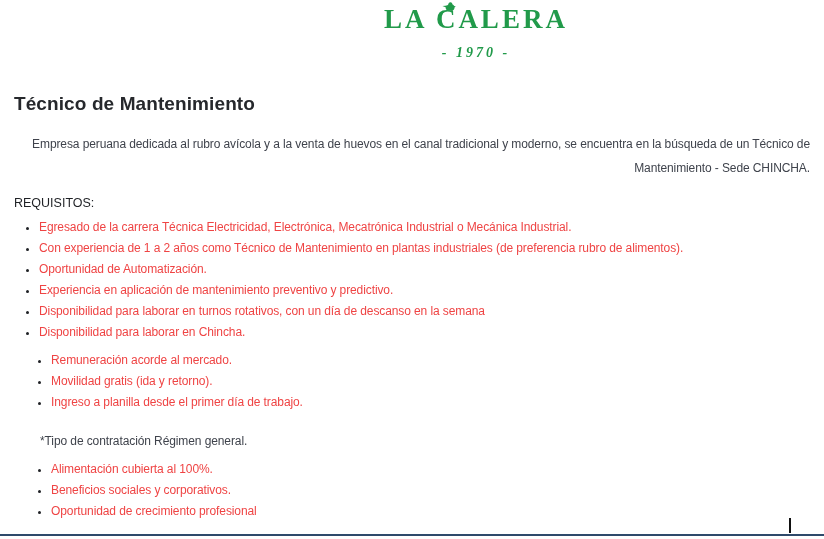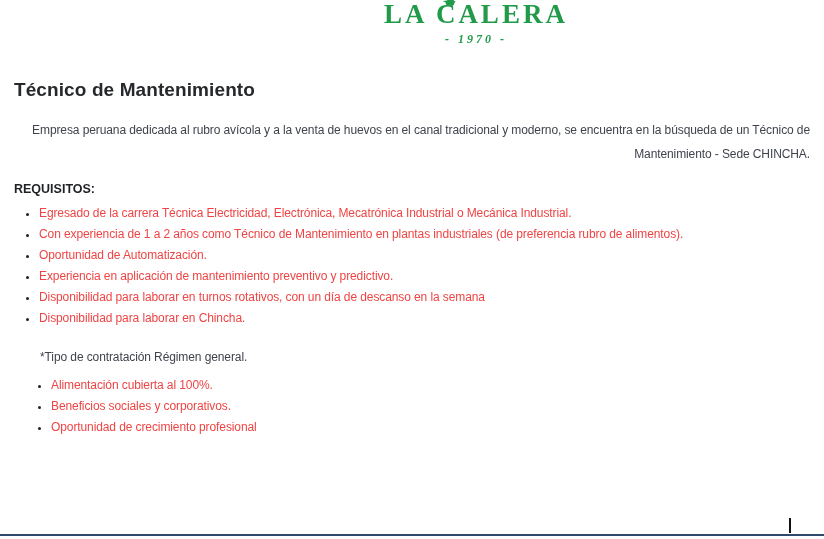--- a/index.html
+++ b/index.html
@@ -8,20 +8,21 @@
     width: 824px; height: 539px;
     background: #ffffff;
     font-family: "Liberation Sans", sans-serif;
     color: #3f434c;
     position: relative;
     overflow: hidden;
   }
 
   
   .logo-wrap {
+    padding-top: 5px;
     display: flex;
     justify-content: center;
   }
   .logo {
     position: relative;
     transform: translateX(64px);
     text-align: center;
   }
   .brand {
     font-family: "Liberation Serif", serif;
@@ -36,24 +37,24 @@
     position: absolute;
     top: -4px;
     left: 57px;
     width: 16px;
     height: 12px;
   }
   .year {
     font-family: "Liberation Serif", serif;
     font-style: italic;
     font-weight: bold;
-    font-size: 12px;
+    font-size: 14px;
     letter-spacing: 3px;
     color: #219a4a;
-    margin-top: 4px;
+    margin-top: 12px;
   }
 
   
   .content { padding: 0 14px; }
 
   .job-title {
     font-size: 19px;
     font-weight: bold;
     color: #26282c;
     margin: 32px 0 0 0;
@@ -67,21 +68,21 @@
 
   .intro {
     margin: 17px 0 0 0;
     line-height: 24px;
     max-width: 800px;
     text-align: right;
   }
 
   .section-heading {
     font-size: 12.5px;
-    font-weight: bold;
+    font-weight: normal;
     color: #1f2125;
     margin: 16px 0 0 0;
   }
 
   ul.bullets {
     margin: 7px 0 0 0;
     padding-left: 25px;
   }
   ul.bullets li {
     line-height: 21px;
@@ -139,20 +140,25 @@
       <li>Egresado de la carrera Técnica Electricidad, Electrónica, Mecatrónica Industrial o Mecánica Industrial.</li>
       <li>Con experiencia de 1 a 2 años como Técnico de Mantenimiento en plantas industriales (de preferencia rubro de alimentos).</li>
       <li>Oportunidad de Automatización.</li>
       <li>Experiencia en aplicación de mantenimiento preventivo y predictivo.</li>
       <li>Disponibilidad para laborar en turnos rotativos, con un día de descanso en la semana</li>
       <li>Disponibilidad para laborar en Chincha.</li>
     </ul>
   </div>
 
   <div class="benefits-block">
+    <ul class="bullets">
+      <li>Remuneración acorde al mercado.</li>
+      <li>Movilidad gratis (ida y retorno).</li>
+      <li>Ingreso a planilla desde el primer día de trabajo.</li>
+    </ul>
 
     <p class="contract-note">*Tipo de contratación Régimen general.</p>
 
     <ul class="bullets">
       <li>Alimentación cubierta al 100%.</li>
       <li>Beneficios sociales y corporativos.</li>
       <li>Oportunidad de crecimiento profesional</li>
     </ul>
   </div>
 

